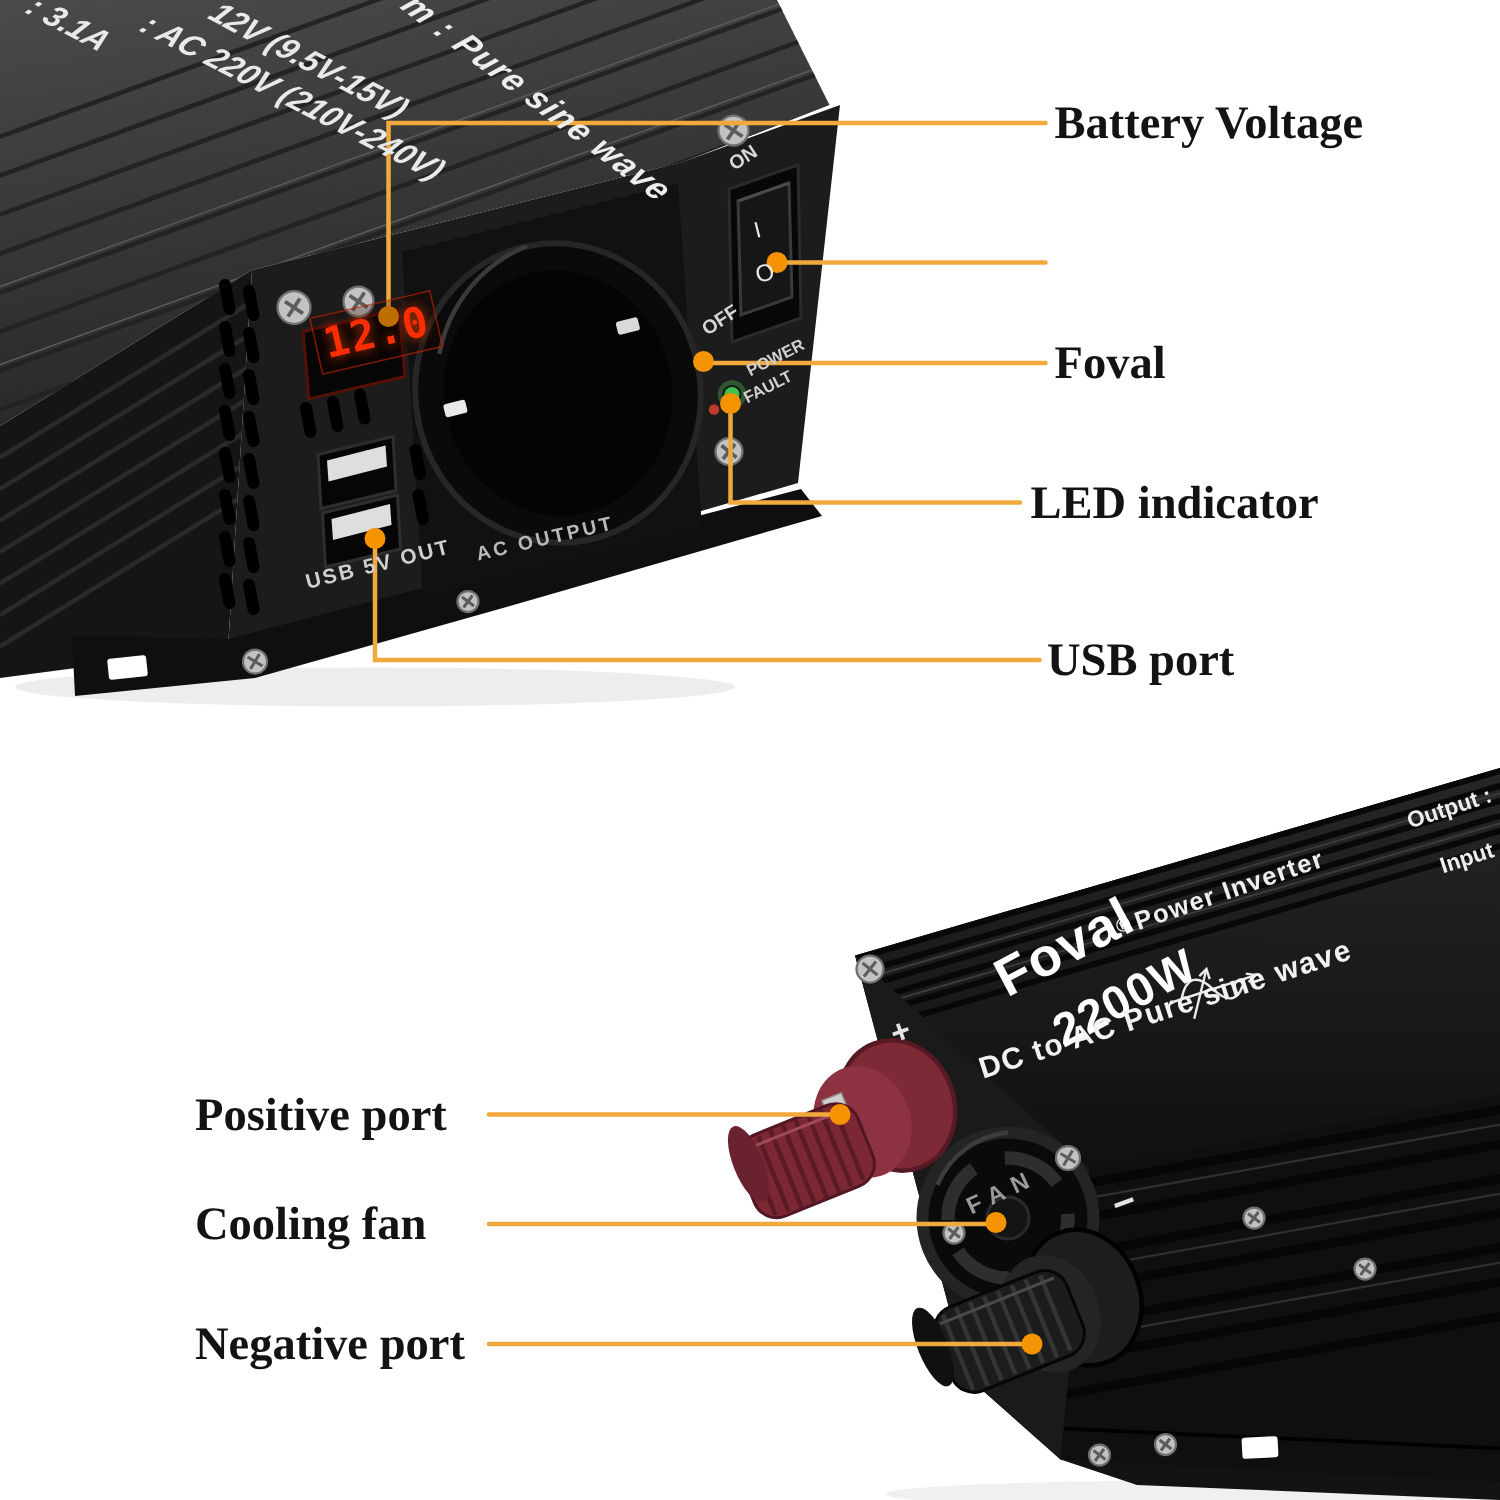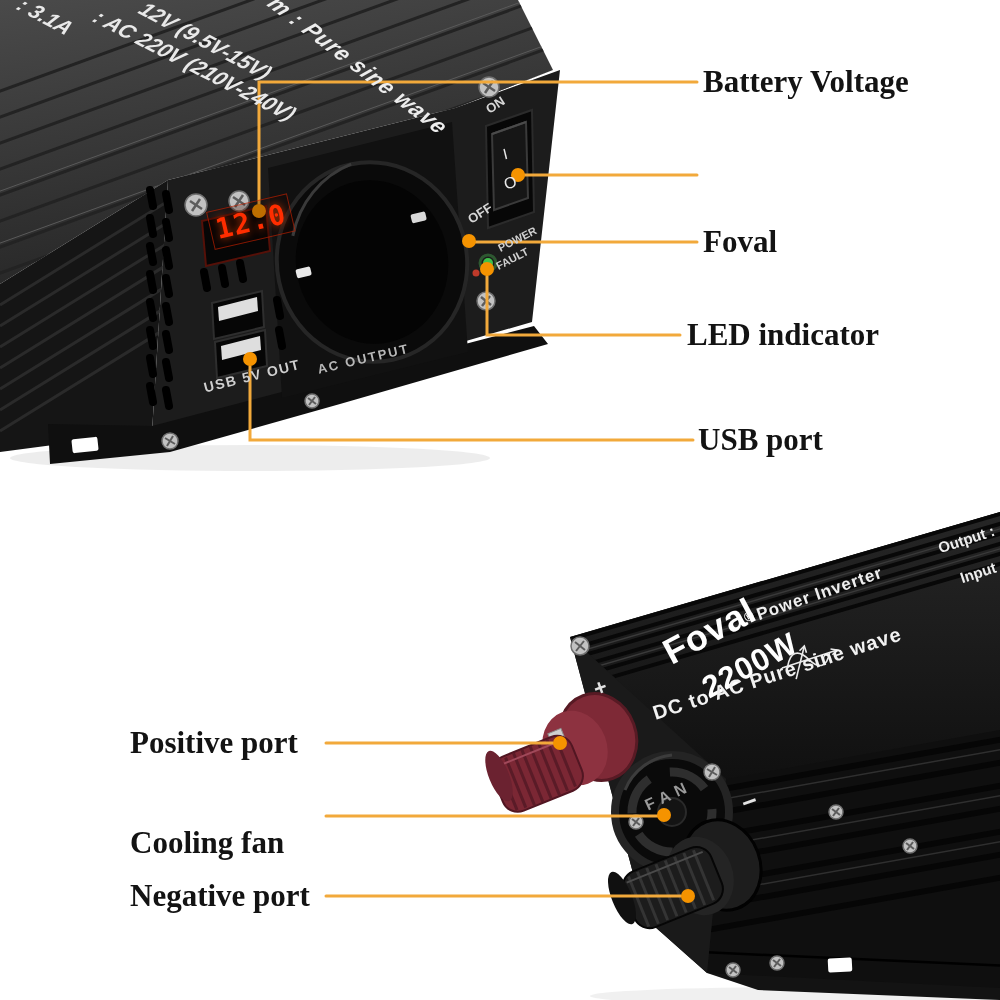--- a/index.html
+++ b/index.html
@@ -3,21 +3,21 @@
 <meta charset="utf-8">
 <style>
   html,body{margin:0;padding:0;background:#fff;}
   .canvas{position:relative;width:1000px;height:1000px;background:#fff;overflow:hidden;
           font-family:"Liberation Sans",sans-serif;}
   svg.art{position:absolute;left:0;top:0;z-index:1;}
   .lbl{position:absolute;z-index:6;font-family:"Liberation Serif","DejaVu Serif",serif;
        font-weight:700;font-size:31px;color:#131313;white-space:nowrap;line-height:32px;}
   #cl0{left:703px;top:66px;}  #cl1{left:703px;top:159px;} #cl2{left:703px;top:226px;}
   #cl3{left:687px;top:319px;} #cl4{left:698px;top:424px;}
-  #cm0{left:130px;top:727px;} #cm1{left:130px;top:800px;margin-top:27px;} #cm2{left:130px;top:880px;}
+  #cm0{left:130px;top:727px;} #cm1{left:130px;top:800px;} #cm2{left:130px;top:880px;}
   .dt{position:absolute;z-index:4;white-space:nowrap;transform-origin:left top;color:#f2f2f2;}
   
   #t1a{left:282px;top:-8px;font:italic 700 22px "Liberation Sans",sans-serif;letter-spacing:1px;
        transform:rotate(37deg) skewX(-14deg);color:#ededed;}
   #t1b{left:150px;top:-2px;font:italic 700 21px "Liberation Sans",sans-serif;
        transform:rotate(28deg) skewX(-14deg);color:#e9e9e9;}
   #t1c{left:104px;top:6px;font:italic 700 21px "Liberation Sans",sans-serif;
        transform:rotate(27deg) skewX(-14deg);color:#e9e9e9;}
   #t1d{left:28px;top:-6px;font:italic 700 21px "Liberation Sans",sans-serif;
        transform:rotate(28deg) skewX(-14deg);color:#e9e9e9;}

